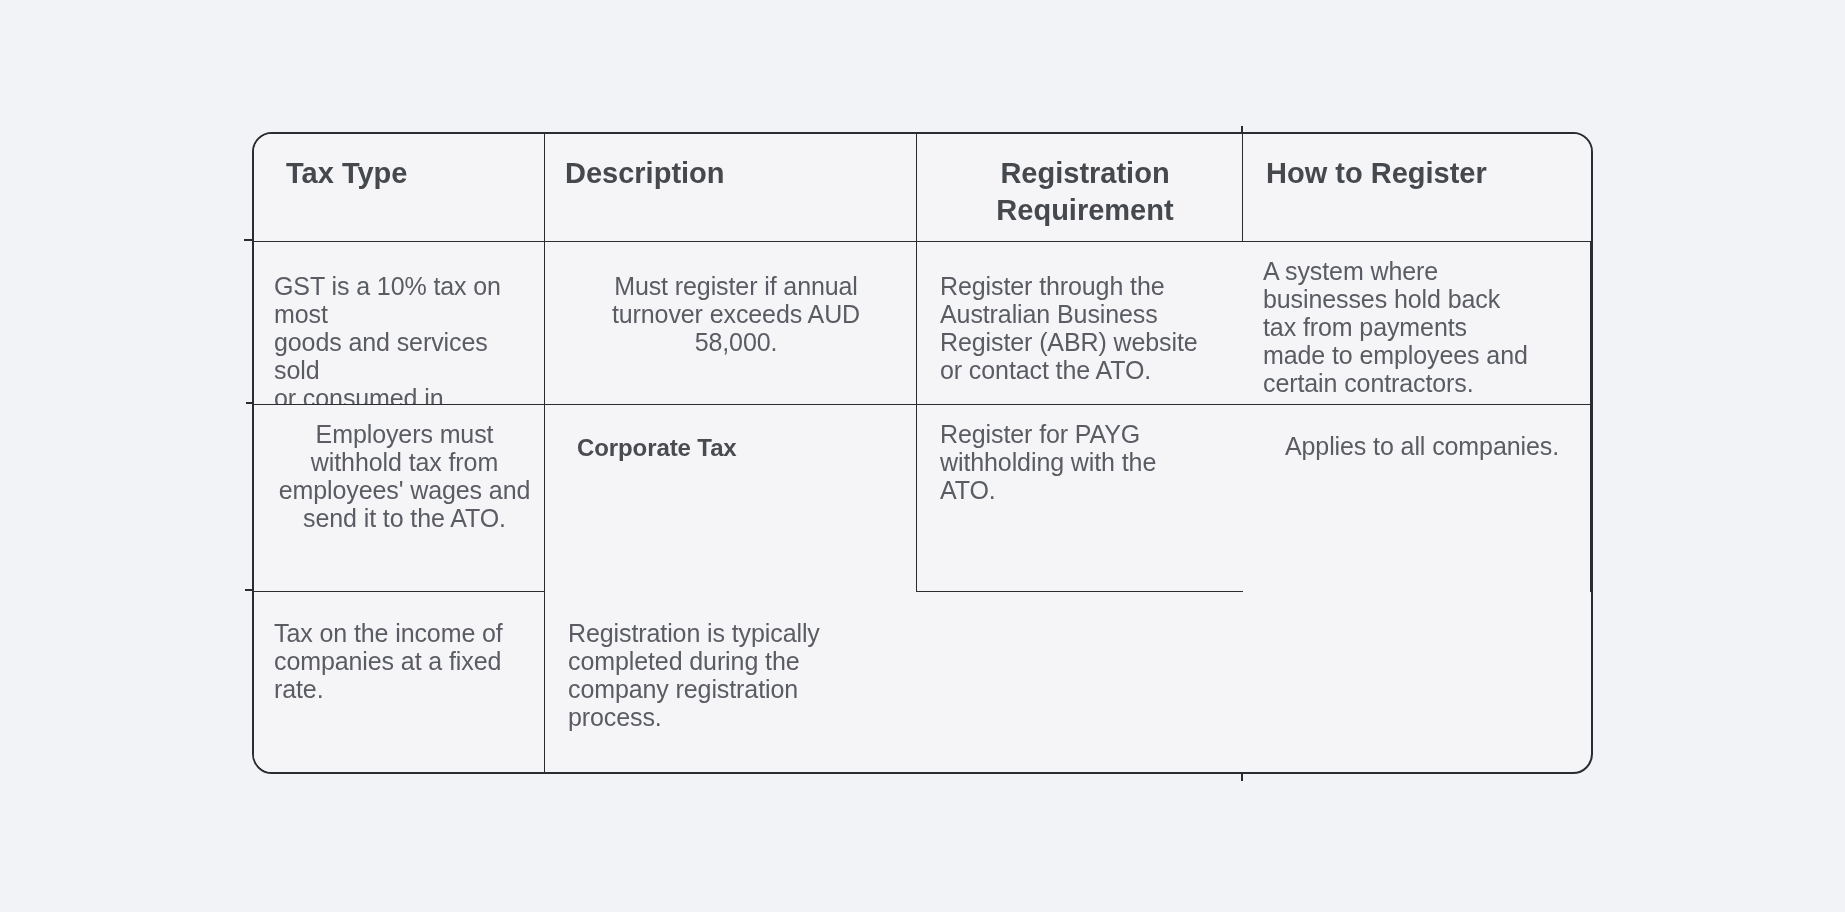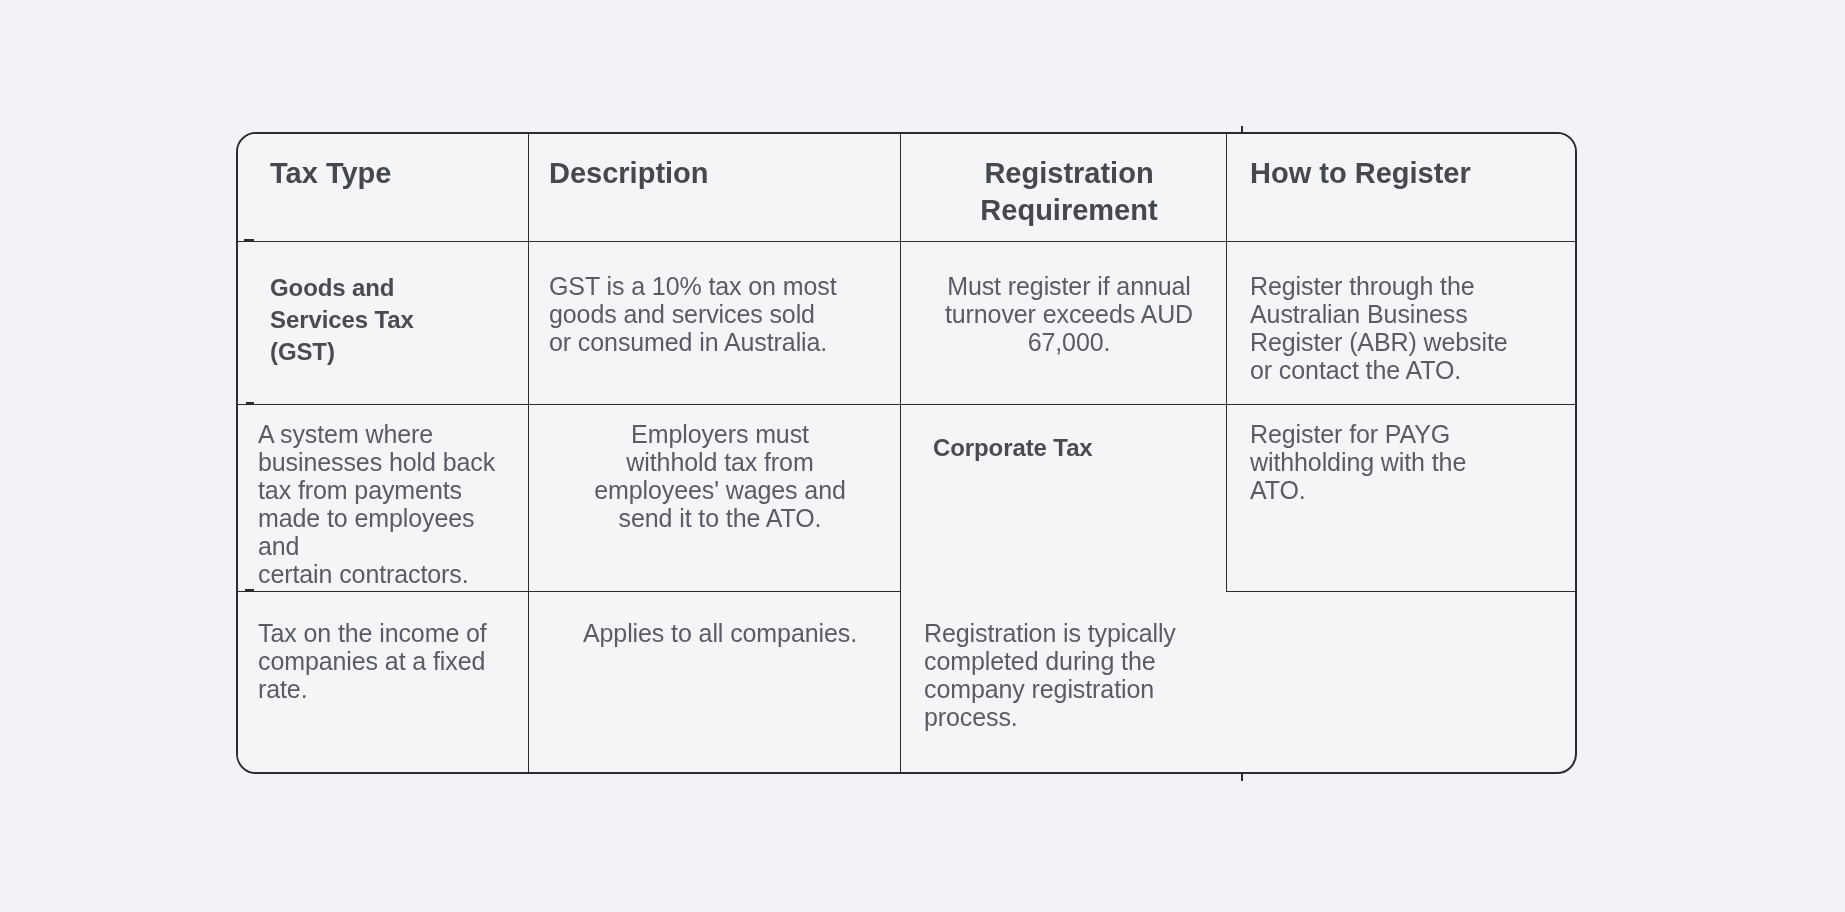--- a/index.html
+++ b/index.html
@@ -13,21 +13,21 @@
   *{margin:0;padding:0;box-sizing:border-box;}
   html,body{width:1845px;height:912px;}
   body{
     background:var(--page-bg);
     font-family:"Liberation Sans", sans-serif;
     position:relative;
     overflow:hidden;
   }
   .canvas{position:absolute;left:0;top:0;width:1845px;height:912px;}
   .tax-table{
-    position:absolute;left:236px;top:132px;width:1341px;height:642px;
+    position:absolute;left:252px;top:132px;width:1341px;height:642px;
     background:var(--table-bg);
     border:2px solid var(--line);
     border-radius:20px;
     overflow:hidden;
     display:grid;
     grid-template-columns:291px 372px 326px 348px;
     grid-template-rows:108px 163px 187px 180px;
   }
   .cell{
     background:var(--table-bg);
@@ -69,52 +69,49 @@
 
 <div class="canvas">
 
   <div class="tax-table">
 
     <div class="cell h c1 br bb">Tax Type</div>
     <div class="cell h c2 br bb">Description</div>
     <div class="cell h c3 br bb">Registration Requirement</div>
     <div class="cell h c4 bb">How to Register</div>
 
-    <div class="cell b bold c1 r1 br bb">Goods and
-Services Tax
-(GST)</div>
     <div class="cell b c2 r1 br bb">GST is a 10% tax on most
 goods and services sold
 or consumed in Australia.</div>
     <div class="cell b c3 r1 br bb">Must register if annual
 turnover exceeds AUD
-67,000.</div>
+58,000.</div>
     <div class="cell b c4 r1 bb">Register through the
 Australian Business
 Register (ABR) website
 or contact the ATO.</div>
 
     <div class="cell b c2 r2 br bb">A system where
 businesses hold back
 tax from payments
 made to employees and
 certain contractors.</div>
     <div class="cell b c3 r2 br bb">Employers must
 withhold tax from
 employees' wages and
 send it to the ATO.</div>
     <div class="cell b bold c1 r3 br">Corporate Tax</div>
 
     <div class="cell b c4 r2 bb">Register for PAYG
 withholding with the
 ATO.</div>
+    <div class="cell b c3 r3 br">Applies to all companies.</div>
     <div class="cell b c2 r3 br">Tax on the income of
 companies at a fixed
 rate.</div>
-    <div class="cell b c3 r3 br">Applies to all companies.</div>
     <div class="cell b c4 r3">Registration is typically
 completed during the
 company registration
 process.</div>
   </div>
 
   <div class="tick tick-h" style="left:244px;top:239px;width:10px;"></div>
   <div class="tick tick-h" style="left:246px;top:402px;width:8px;"></div>
   <div class="tick tick-h" style="left:245px;top:589px;width:9px;"></div>
   <div class="tick tick-v" style="left:1241px;top:126px;height:7px;"></div>

